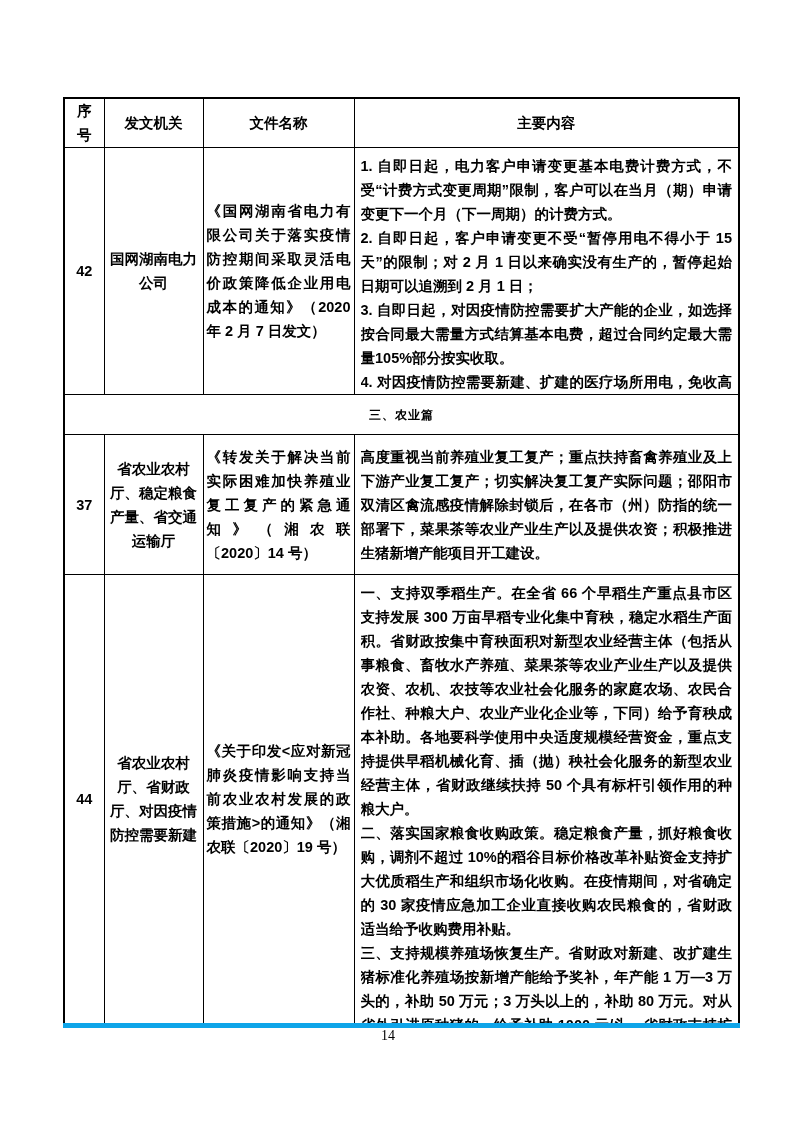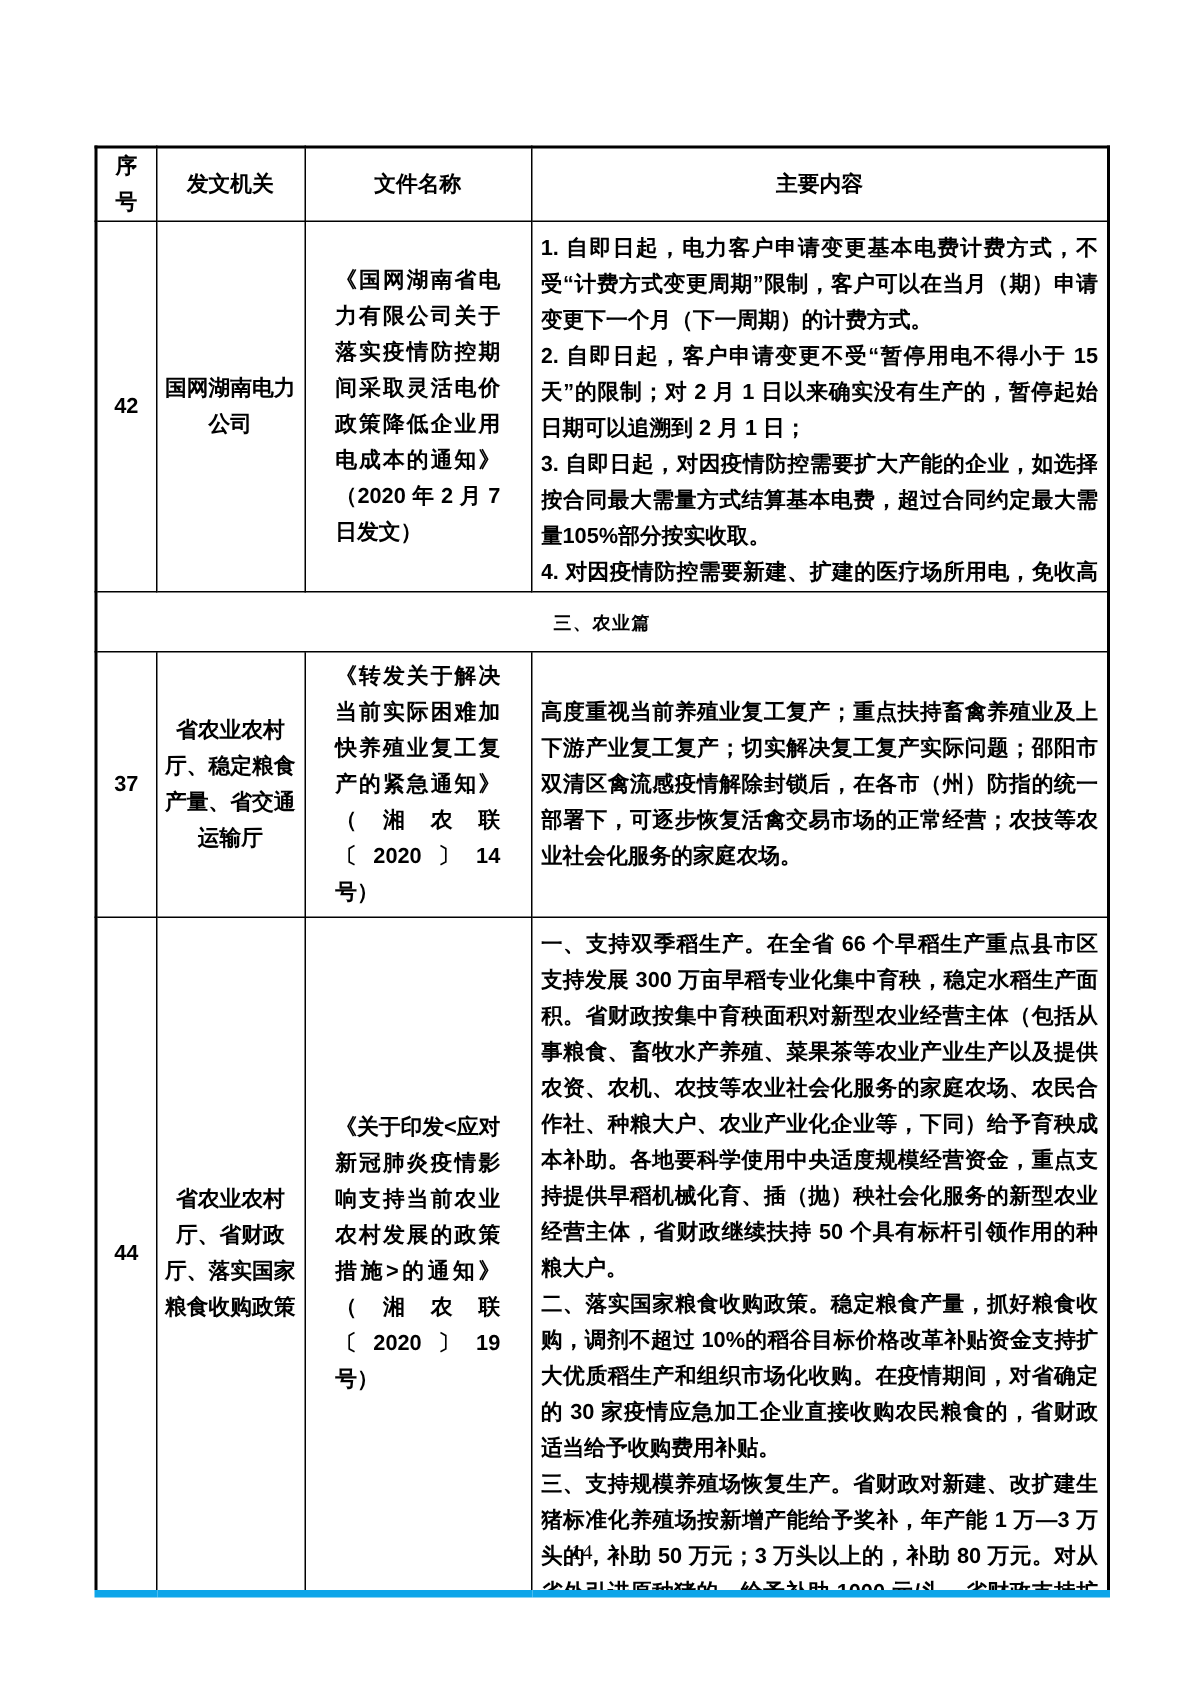--- a/index.html
+++ b/index.html
@@ -43,21 +43,21 @@
     font-weight: bold;
   }
   th.th-seq { padding: 0 11px; }
   tr.row-42 { height: 247px; }
   tr.row-section { height: 40px; }
   tr.row-43 { height: 140px; }
   tr.row-44 { height: 450px; }
   tr.row-44 td { border-bottom: 5px solid #0ea5e9; }
   td.seq-cell { text-align: center; }
   td.agency-cell { text-align: center; padding: 2px 5px; }
-  td.doc-cell { text-align: justify; padding: 4px 20px; }
+  td.doc-cell { text-align: justify; padding: 4px 3px; }
   td.content-cell {
     text-align: justify;
     vertical-align: top;
     padding: 6px 6px 0 6px;
   }
   td.content-cell.v-mid { vertical-align: middle; }
   .content-text {
     white-space: pre-wrap;
     overflow: hidden;
   }
@@ -115,26 +115,26 @@
         </td>
       </tr>
       <tr class="row-section">
         <td class="section-cell" colspan="4">三、农业篇</td>
       </tr>
       <tr class="row-43">
         <td class="seq-cell">37</td>
         <td class="agency-cell">省农业农村厅、稳定粮食产量、省交通运输厅</td>
         <td class="doc-cell">《转发关于解决当前实际困难加快养殖业复工复产的紧急通知》（湘农联〔2020〕14 号）</td>
         <td class="content-cell v-mid">
-          <div class="content-text h-r43">高度重视当前养殖业复工复产；重点扶持畜禽养殖业及上下游产业复工复产；切实解决复工复产实际问题；邵阳市双清区禽流感疫情解除封锁后，在各市（州）防指的统一部署下，可逐步恢复活禽交易市场的正常经营；农技等农业社会化服务的家庭农场。</div>
+          <div class="content-text h-r43">高度重视当前养殖业复工复产；重点扶持畜禽养殖业及上下游产业复工复产；切实解决复工复产实际问题；邵阳市双清区禽流感疫情解除封锁后，在各市（州）防指的统一部署下，菜果茶等农业产业生产以及提供农资；积极推进生猪新增产能项目开工建设。</div>
         </td>
       </tr>
       <tr class="row-44">
         <td class="seq-cell">44</td>
-        <td class="agency-cell">省农业农村厅、省财政厅、落实国家粮食收购政策</td>
+        <td class="agency-cell">省农业农村厅、省财政厅、对因疫情防控需要新建</td>
         <td class="doc-cell">《关于印发&lt;应对新冠肺炎疫情影响支持当前农业农村发展的政策措施&gt;的通知》（湘农联〔2020〕19 号）</td>
         <td class="content-cell">
           <div class="content-text h-r44">一、支持双季稻生产。在全省 66 个早稻生产重点县市区支持发展 300 万亩早稻专业化集中育秧，稳定水稻生产面积。省财政按集中育秧面积对新型农业经营主体（包括从事粮食、畜牧水产养殖、菜果茶等农业产业生产以及提供农资、农机、农技等农业社会化服务的家庭农场、农民合作社、种粮大户、农业产业化企业等，下同）给予育秧成本补助。各地要科学使用中央适度规模经营资金，重点支持提供早稻机械化育、插（抛）秧社会化服务的新型农业经营主体，省财政继续扶持 50 个具有标杆引领作用的种粮大户。
 二、落实国家粮食收购政策。稳定粮食产量，抓好粮食收购，调剂不超过 10%的稻谷目标价格改革补贴资金支持扩大优质稻生产和组织市场化收购。在疫情期间，对省确定的 30 家疫情应急加工企业直接收购农民粮食的，省财政适当给予收购费用补贴。
 三、支持规模养殖场恢复生产。省财政对新建、改扩建生猪标准化养殖场按新增产能给予奖补，年产能 1 万—3 万头的，补助 50 万元；3 万头以上的，补助 80 万元。对从省外引进原种猪的，给予补助 1000 元/头。省财政支持扩大生猪价格保险试点范围，各地要积极帮助养殖户对接贷款融资机构，充分发挥农业融资担保体系作用，切实缓解养殖户资金困难。
 四、降低担保费。省农业信贷融资担保公司（以下简称省农</div>
         </td>
       </tr>
     </tbody>
   </table>

